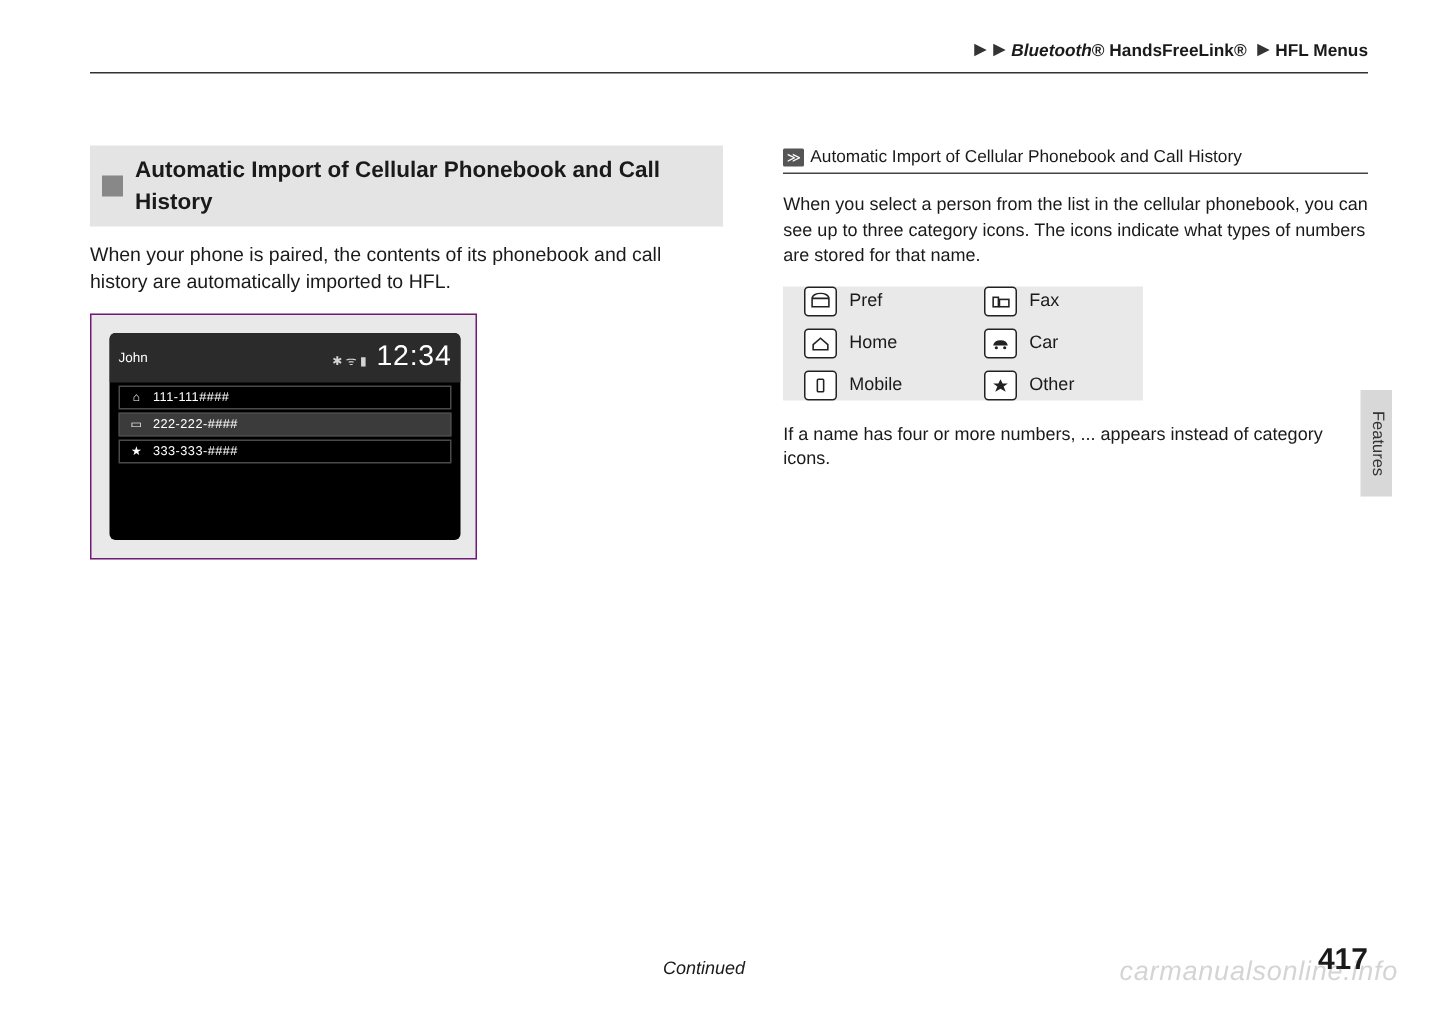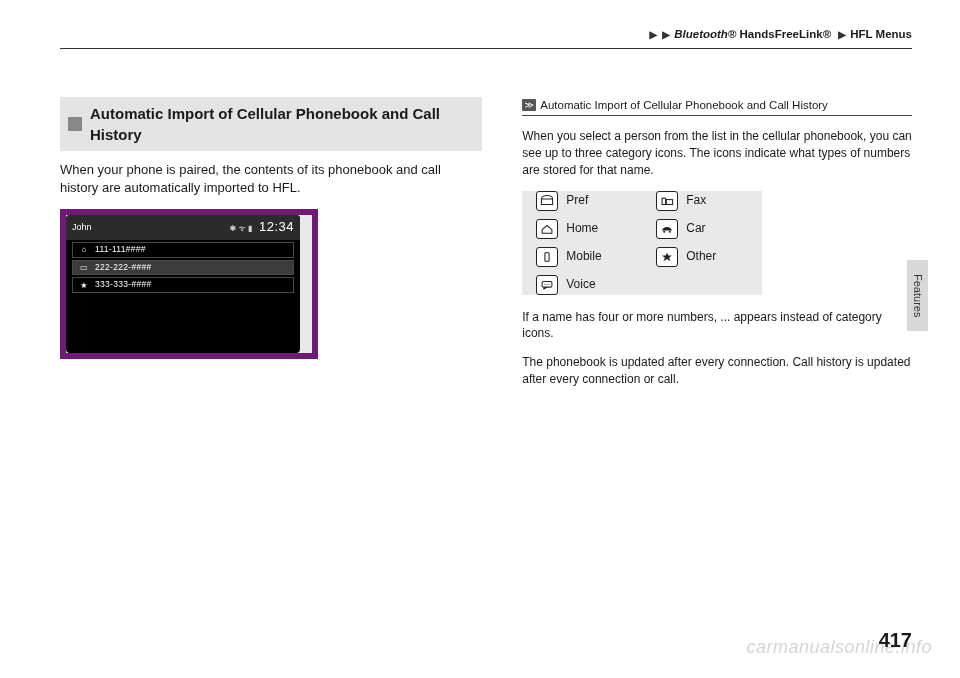--- a/index.html
+++ b/index.html
@@ -46,41 +46,41 @@
     background: #e4e4e4;
     padding: 6px 8px;
     margin-bottom: 10px;
   }
   .section-head .sq {
     width: 14px; height: 14px; background:#888; margin-right:8px; flex:none;
   }
   .section-head .ttl { font-weight: 700; font-size: 15px; }
   .body-p { font-size: 13px; margin: 0 0 12px 0; }
   .screen-frame {
-    border: 6px solid #701a75;
+    border: 1px solid #701a75;
     background: #e9e9e9;
     width: 258px;
-    padding: 0;
+    padding: 12px;
     box-sizing: border-box;
   }
   .screen {
     background: #000;
     width: 234px;
     height: 138px;
     border-radius: 4px;
     position: relative;
     color: #fff;
     font-size: 9px;
     overflow:hidden;
   }
   .screen .titlebar {
     display:flex; justify-content:space-between; align-items:center;
     background:#2b2b2b; padding:3px 6px; font-size:9px;
   }
-  .screen .titlebar .time { font-size:13px; letter-spacing:0.5px; }
+  .screen .titlebar .time { font-size:19px; letter-spacing:0.5px; }
   .screen .titlebar .icons { font-size:8px; opacity:0.8; margin-right:4px;}
   .screen .entry {
     display:flex; align-items:center; border:1px solid #4a4a4a;
     margin:2px 6px; padding:1px 6px; font-size:8.5px; letter-spacing:0.3px;
   }
   .screen .entry .ei { width:10px; display:inline-block; text-align:center; margin-right:6px; font-size:8px;}
   .screen .entry.sel { background:#3b3b3b; }
   .sub-head {
     border-bottom: 1px solid #444;
     font-size: 11.5px;
@@ -228,42 +228,28 @@
             </div>
           <div class="cell">
               <span class="ibox">
                 <svg viewBox="0 0 20 14">
                   <path d="M10 1 L12 5 L17 5 L13 8 L15 13 L10 10 L5 13 L7 8 L3 5 L8 5 Z" fill="#222"></path>
                 </svg>
               </span>
               <span class="lbl">Other</span>
             </div>
         </div>
-        <div class="row">
-          <div class="cell">
-              <span class="ibox">
-                <svg viewBox="0 0 20 14">
-                  <rect x="3" y="2" width="14" height="8" rx="2" fill="none" stroke="#222" stroke-width="1.5"></rect>
-                  <path d="M7 10 L5 13 L10 10" fill="none" stroke="#222" stroke-width="1.5"></path>
-                  <circle cx="7" cy="6" r="0.8" fill="#222"></circle>
-                  <circle cx="10" cy="6" r="0.8" fill="#222"></circle>
-                  <circle cx="13" cy="6" r="0.8" fill="#222"></circle>
-                </svg>
-              </span>
-              <span class="lbl">Voice</span>
-            </div>
-        </div>
       </div>
 
       <p>If a name has four or more numbers, ... appears instead of category icons.</p>
-      <p>The phonebook is updated after every connection. Call history is updated after every connection or call.</p>
     </div>
   </div>
 
   <div class="side-tab">Features</div>
 
   <div class="footer">
     <span></span>
+    <span class="cont">Continued</span>
     <span class="pn">417</span>
   </div>
 
   <div class="watermark">carmanualsonline.info</div>
 </div>
 
 </body></html>

